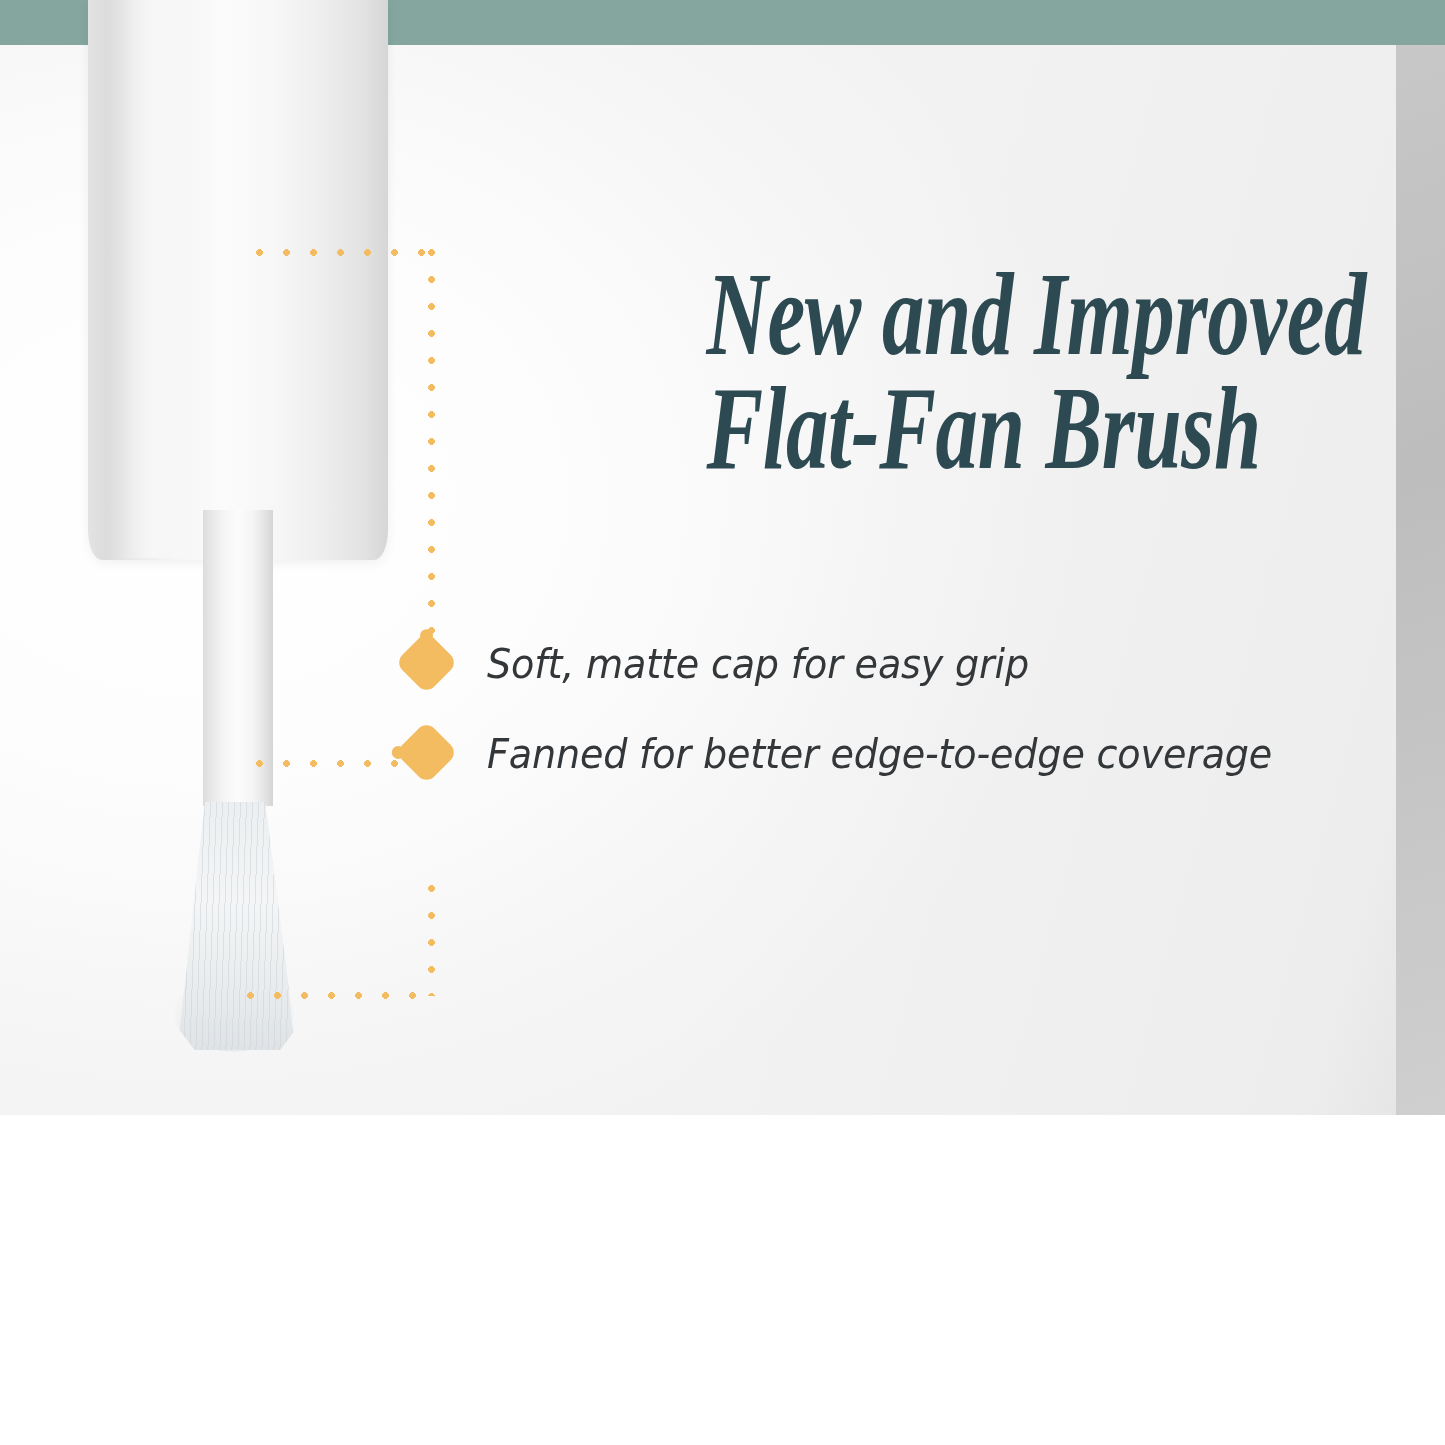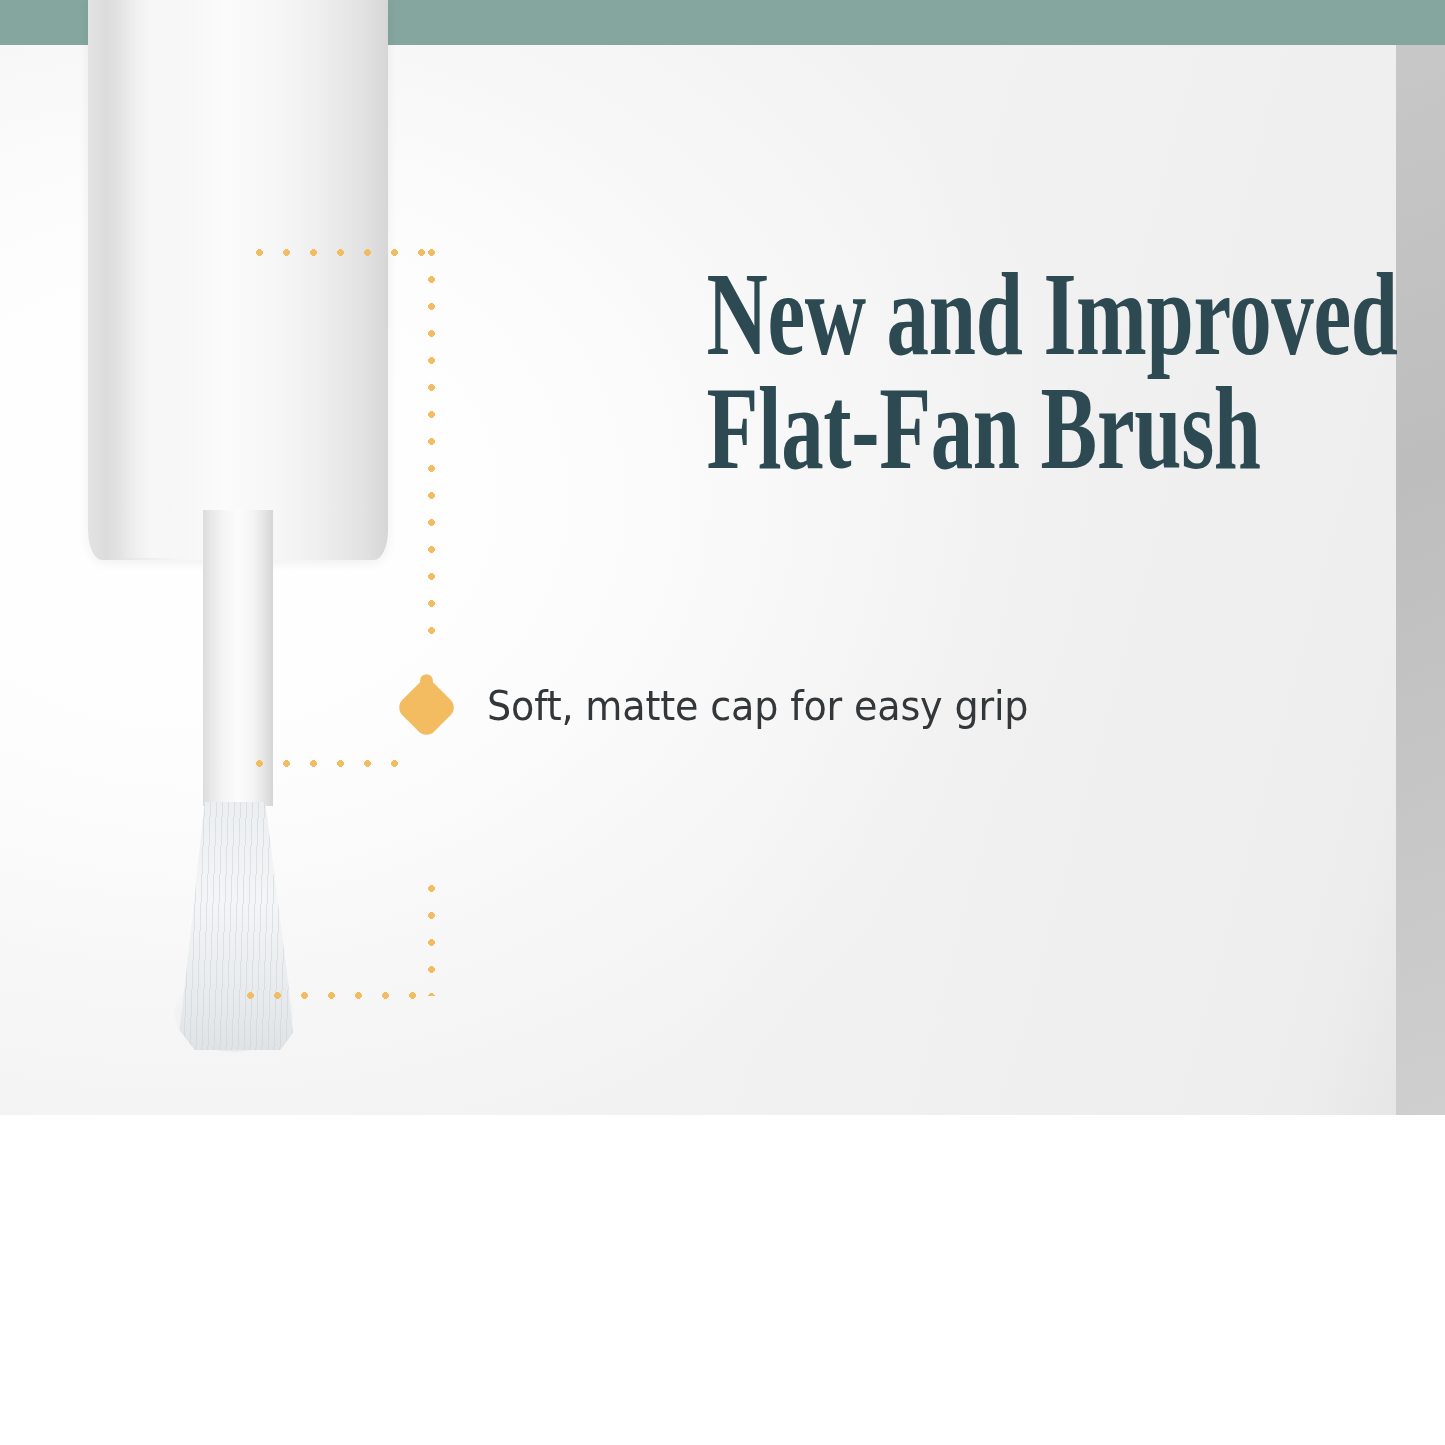--- a/index.html
+++ b/index.html
@@ -7,20 +7,21 @@
     padding: 0;
     background: #ffffff;
   }
   #canvas {
     position: relative;
     width: 1445px;
     height: 1115px;
     overflow: hidden;
     font-family: "Liberation Sans", sans-serif;
     background: linear-gradient(160deg, #d8d8d8 0%, #c7c7c7 35%, #bdbdbd 60%, #cfcfcf 100%);
+    font-style: italic;
   }
 
   
   .panel {
     position: absolute;
     left: 0;
     top: 44px;
     width: 1396px;
     height: 1196px;
     background:
@@ -125,21 +126,21 @@
     transform-origin: center top;
   }
   .headline .line { display: block; white-space: nowrap; }
 
   
   .features { position: absolute; left: 404px; top: 640px; width: 990px; }
   .feature {
     position: relative;
     height: 90px;
     display: flex;
-    align-items: flex-end;
+    align-items: flex-start;
   }
   .diamond {
     position: relative;
     flex: 0 0 auto;
     width: 45px; height: 45px;
     background: #f3bc61;
     border-radius: 11px;
     transform: rotate(45deg);
     margin-right: 38px;
   }
@@ -226,20 +227,26 @@
   <div class="features">
 
     <div class="feature">
       <span class="diamond">
         <span class="nub nub-tl"></span>
       </span>
       <span class="feature-text">Soft, matte cap for easy grip</span>
     </div>
 
 
+    <div class="feature">
+      <span class="diamond">
+        <span class="nub nub-bl"></span>
+      </span>
+      <span class="feature-text">Fanned for better edge-to-edge coverage</span>
+    </div>
 
   </div>
 
   <div class="brandbar">
     <div class="seg seg-green" style="background:#84a69e"></div>
     <div class="seg seg-amber" style="background:#f3bc61"></div>
     <div class="seg seg-beige" style="background:#e8e1d8"></div>
     <div class="seg seg-cream" style="background:#f7efe5"></div>
     <div class="brand-logo">
       <span>duri</span>

